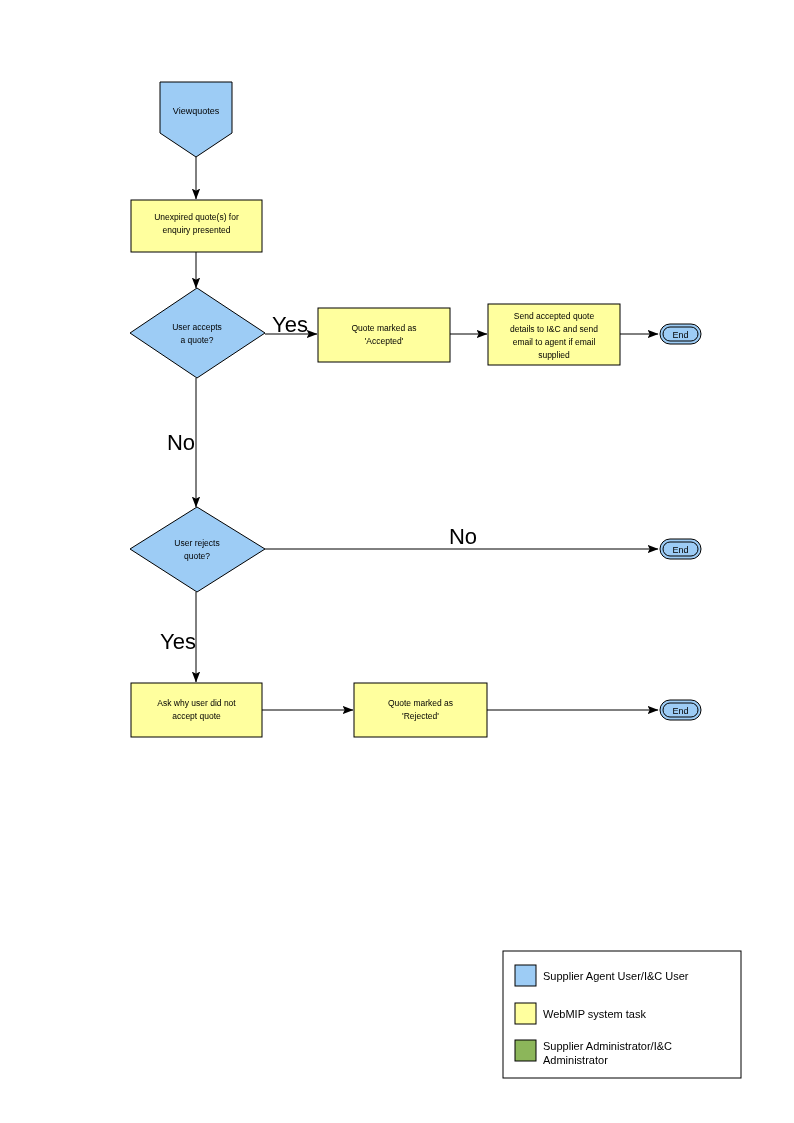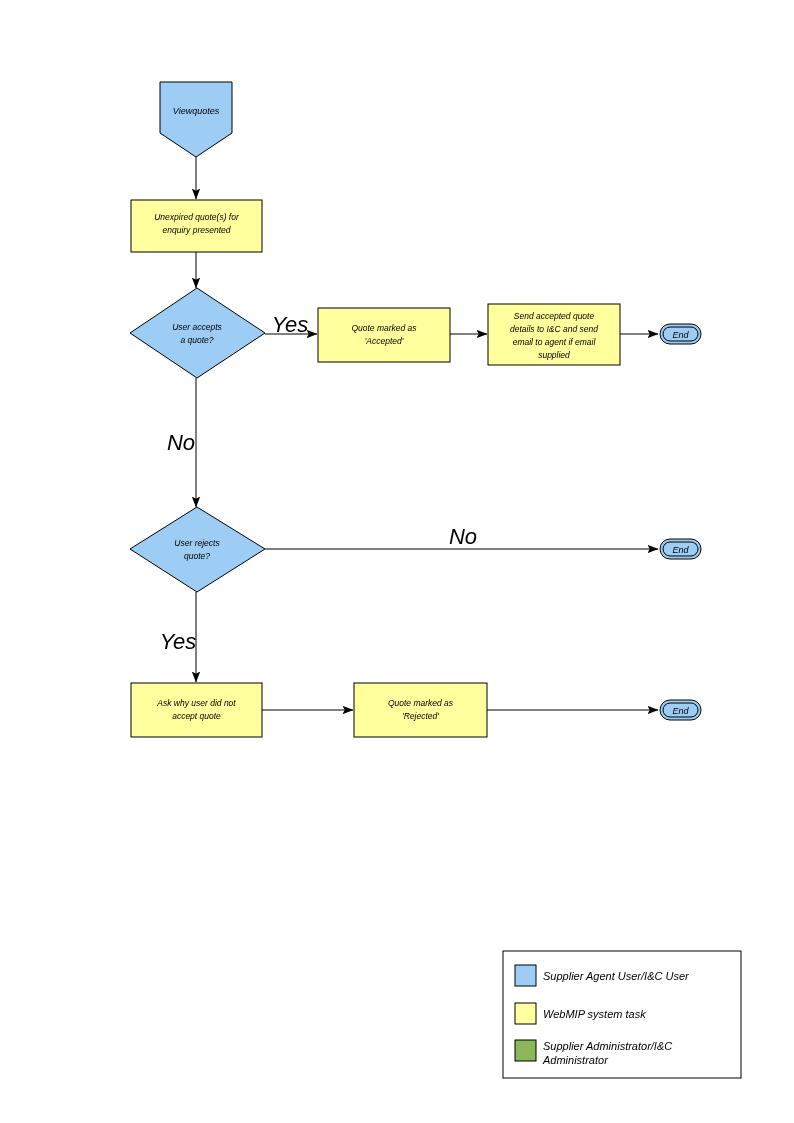--- a/index.html
+++ b/index.html
@@ -13,21 +13,20 @@
     font-family: "Liberation Sans", sans-serif;
     position: relative;
     overflow: hidden;
   }
   #flow-root {
     position: absolute;
     left: 0;
     top: 0;
     width: 794px;
     height: 1123px;
-    font-style: italic;
   }
   svg {
     display: block;
   }
   .node-text {
     font-family: "Liberation Sans", sans-serif;
     font-size: 9px;
     fill: #000000;
     text-anchor: middle;
     dominant-baseline: middle;

